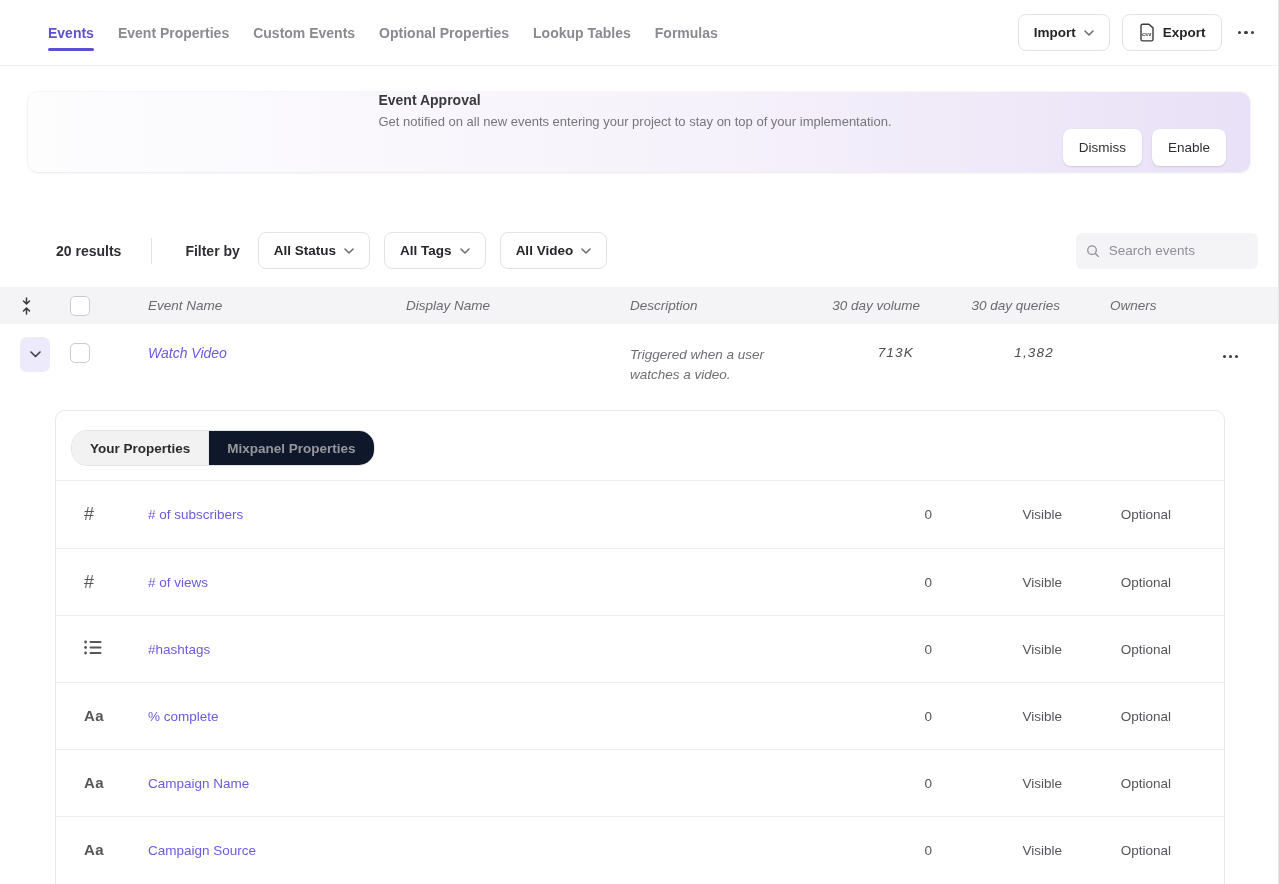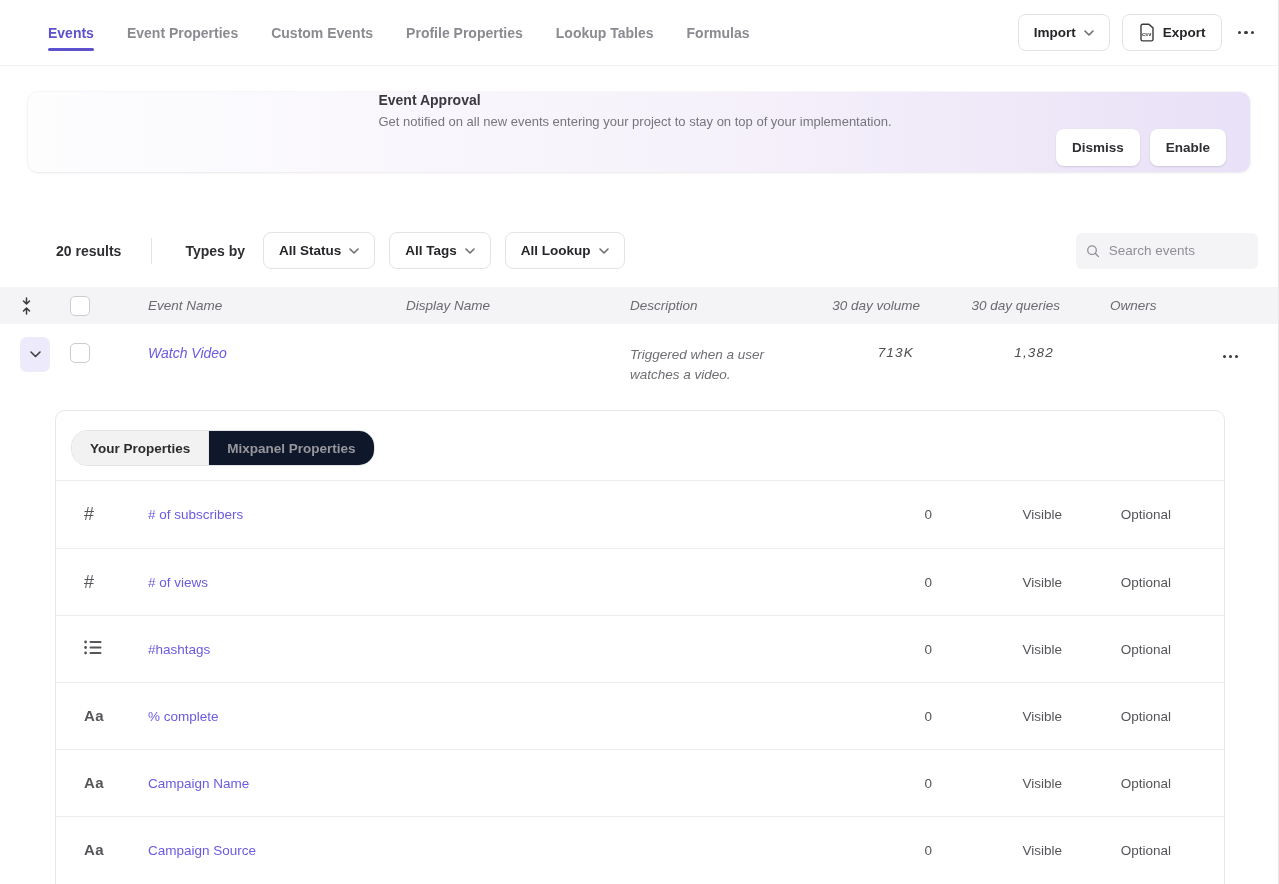--- a/index.html
+++ b/index.html
@@ -11,21 +11,21 @@
     overflow:hidden;
     position:relative;
     border-right:1px solid #e7e7ea;
   }
 
   
   .topnav {
     height:66px; display:flex; align-items:center;
     padding:0 20px 0 48px; border-bottom:1px solid #f1f1f3;
   }
-  .nav-tabs { display:flex; gap:33px; align-items:center; }
+  .nav-tabs { display:flex; gap:24px; align-items:center; }
   .nav-tab { position:relative; font-size:14px; font-weight:600; color:#8a8a91; cursor:pointer; padding:22px 0; }
   .nav-tab.active { color:var(--accent); }
   .nav-tab.active::after {
     content:""; position:absolute; left:0; right:0; bottom:12px;
     height:3px; border-radius:2px; background:var(--accent);
   }
   .nav-right { margin-left:auto; display:flex; align-items:center; gap:12px;padding-left:12px; }
   .btn {
     display:inline-flex; align-items:center; gap:8px; height:37px;
     padding:0 15px; background:#fff; border:1px solid #e3e3e7;
@@ -40,21 +40,21 @@
     display:flex; align-items:center; padding:0 24px 0 16px;
     background:linear-gradient(90deg, #fdfdfe 0%, #f6f2fb 55%, #e9e1f7 100%);
     box-shadow:0 1px 3px rgba(50,40,90,.08), 0 0 0 1px rgba(50,40,90,.03);
     flex-direction:column;
   }
   .banner-title { font-size:14px; font-weight:700; color:#3a3a3e; margin-bottom:6px; }
   .banner-desc { font-size:13px; color:#76767c; }
   .banner-actions { margin-left:auto; display:flex; gap:10px; }
   .banner-btn {
     height:37px; padding:0 16px; border:none; border-radius:8px; background:#fff;
-    font-family:inherit; font-size:13.5px; font-weight:700; color:#2f2f33; cursor:pointer;
+    font-family:inherit; font-size:13.5px; font-weight:400; color:#2f2f33; cursor:pointer;
     box-shadow:0 1px 2px rgba(40,35,65,.14);
   }
 
   
   .filterbar { margin:60px 20px 0 56px; display:flex; align-items:center; height:37px; }
   .results { font-size:14px; font-weight:600; color:#2f2f33; }
   .vdivider { width:1px; height:26px; background:#e3e3e7; margin:0 33px 0 30px; }
   .filterby { font-size:14px; font-weight:600; color:#2f2f33; margin-right:18px; }
   .drop { margin-right:14px; }
   .chev { display:inline-block; }
@@ -133,21 +133,21 @@
   :root { --accent:#5e51cd; --link:#6a5be0; }
 </style>
 </head>
 <body>
 
 <div class="topnav">
   <div class="nav-tabs">
     <span class="nav-tab active">Events</span>
     <span class="nav-tab">Event Properties</span>
     <span class="nav-tab">Custom Events</span>
-    <span class="nav-tab">Profile Properties</span>
+    <span class="nav-tab">Optional Properties</span>
     <span class="nav-tab">Lookup Tables</span>
     <span class="nav-tab">Formulas</span>
   </div>
   <div class="nav-right">
     <button class="btn">
       <span>Import</span>
       <svg class="chev" width="10" height="6" viewBox="0 0 10 6">
           <path d="M1 1l4 4 4-4" fill="none" stroke="#6d6d72" stroke-width="1.6" stroke-linecap="round" stroke-linejoin="round"></path>
         </svg>
     </button>
@@ -173,35 +173,35 @@
   </div>
   <div class="banner-actions">
     <button class="banner-btn">Dismiss</button>
     <button class="banner-btn">Enable</button>
   </div>
 </div>
 
 <div class="filterbar">
   <span class="results">20 results</span>
   <span class="vdivider"></span>
-  <span class="filterby">Types by</span>
+  <span class="filterby">Filter by</span>
   <button class="btn drop">
     <span>All Status</span>
     <svg class="chev" width="10" height="6" viewBox="0 0 10 6">
         <path d="M1 1l4 4 4-4" fill="none" stroke="#6d6d72" stroke-width="1.6" stroke-linecap="round" stroke-linejoin="round"></path>
       </svg>
   </button>
   <button class="btn drop">
     <span>All Tags</span>
     <svg class="chev" width="10" height="6" viewBox="0 0 10 6">
         <path d="M1 1l4 4 4-4" fill="none" stroke="#6d6d72" stroke-width="1.6" stroke-linecap="round" stroke-linejoin="round"></path>
       </svg>
   </button>
   <button class="btn drop">
-    <span>All Lookup</span>
+    <span>All Video</span>
     <svg class="chev" width="10" height="6" viewBox="0 0 10 6">
         <path d="M1 1l4 4 4-4" fill="none" stroke="#6d6d72" stroke-width="1.6" stroke-linecap="round" stroke-linejoin="round"></path>
       </svg>
   </button>
   <div class="search">
     <svg width="16" height="16" viewBox="0 0 16 16">
         <circle cx="7" cy="7" r="5" fill="none" stroke="#8f8f96" stroke-width="1.5"></circle>
         <path d="M11 11l3.5 3.5" stroke="#8f8f96" stroke-width="1.5" stroke-linecap="round"></path>
       </svg>
     <input type="text" placeholder="Search events" style="">

